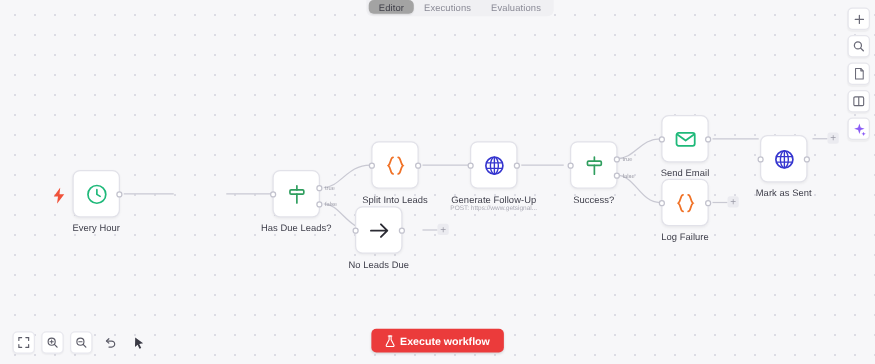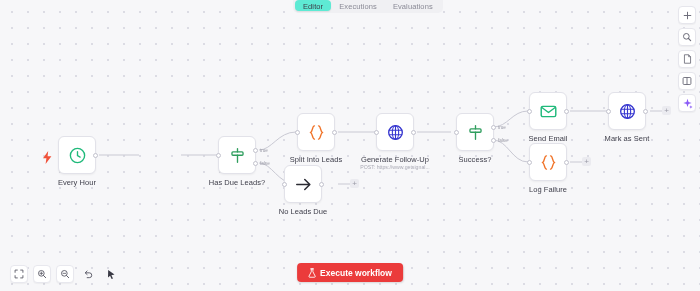--- a/index.html
+++ b/index.html
@@ -38,21 +38,21 @@
     font-size: 7.5px;
     color: #8a8a96;
     padding: 2px 8px 1px 8px;
     display: flex; align-items: center;
     border-radius: 4px;
     white-space: nowrap;
     letter-spacing: .1px;
     cursor: pointer;
   }
   .tab.active {
-    background: #5eead4;
+    background: #a3a3a3;
     color: #3c3c46;
     box-shadow: 0 1px 1.5px rgba(0,0,0,.09);
   }
   
   #right-rail {
     position: absolute; top: 6px; right: 4px;
     width: 18px;
     display: flex; flex-direction: column; gap: 4px;
     z-index: 35;
   }
@@ -319,21 +319,21 @@
       <svg width="19" height="19" viewBox="0 0 24 24">
         <path d="M9.4 3.6 C6.6 3.6 7.4 10 4.6 12 C7.4 14 6.6 20.4 9.4 20.4" fill="none" stroke="#f07227" stroke-width="1.8" stroke-linecap="round"></path>
         <path d="M14.6 3.6 C17.4 3.6 16.6 10 19.4 12 C16.6 14 17.4 20.4 14.6 20.4" fill="none" stroke="#f07227" stroke-width="1.8" stroke-linecap="round"></path>
       </svg>
       <span class="port in"></span>
       <span class="port out"></span>
     </div>
     <div class="node-label">Log Failure</div>
   </div>
 
-  <div class="node" style="left:608px; top:92px;">
+  <div class="node" style="left:608px; top:108px;">
     <div class="node-box">
       <svg width="19" height="19" viewBox="0 0 24 24">
         <circle cx="12" cy="12" r="8.6" fill="none" stroke="#3636cf" stroke-width="1.7"></circle>
         <ellipse cx="12" cy="12" rx="4" ry="8.6" fill="none" stroke="#3636cf" stroke-width="1.4"></ellipse>
         <path d="M3.6 9.2 H20.4 M3.6 14.8 H20.4 M12 3.4 V20.6" stroke="#3636cf" stroke-width="1.4" fill="none"></path>
       </svg>
       <span class="port in"></span>
       <span class="port out"></span>
     </div>
     <div class="node-label">Mark as Sent</div>

